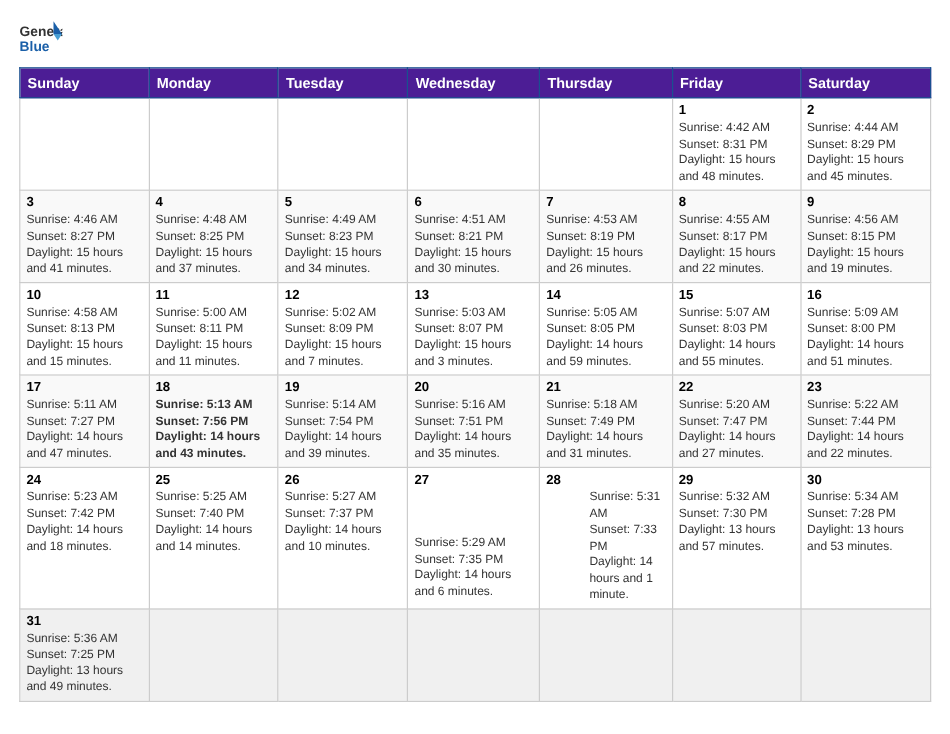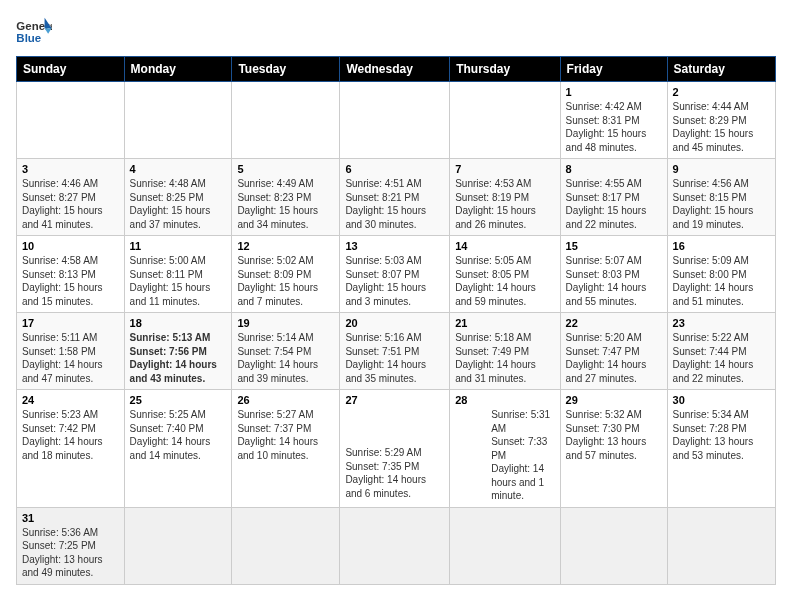--- a/index.html
+++ b/index.html
@@ -35,21 +35,21 @@
     .location {
       font-size: 15px;
       color: #444;
     }
     table {
       width: 100%;
       border-collapse: collapse;
       font-size: 10px;
     }
     thead tr th {
-      background: #000000;
+      background: #4c1d95;
       color: #fff;
       text-align: left;
       padding: 5px 6px;
       font-size: 12px;
       font-weight: bold;
       border: 1px solid #1a5090;
     }
     tbody tr td {
       border: 1px solid #ccc;
       vertical-align: top;
@@ -211,21 +211,21 @@
           <div class="day-number">16</div>
           <div class="day-info" style="white-space: pre-line;">Sunrise: 5:09 AM
 Sunset: 8:00 PM
 Daylight: 14 hours and 51 minutes.</div>
         </td>
       </tr>
       <tr>
         <td>
           <div class="day-number">17</div>
           <div class="day-info" style="white-space: pre-line;">Sunrise: 5:11 AM
-Sunset: 1:58 PM
+Sunset: 7:27 PM
 Daylight: 14 hours and 47 minutes.</div>
         </td>
         <td>
           <div class="day-number">18</div>
           <div class="day-info" style="white-space: pre-line; font-weight: bold;">Sunrise: 5:13 AM
 Sunset: 7:56 PM
 Daylight: 14 hours and 43 minutes.</div>
         </td>
         <td>
           <div class="day-number">19</div>

